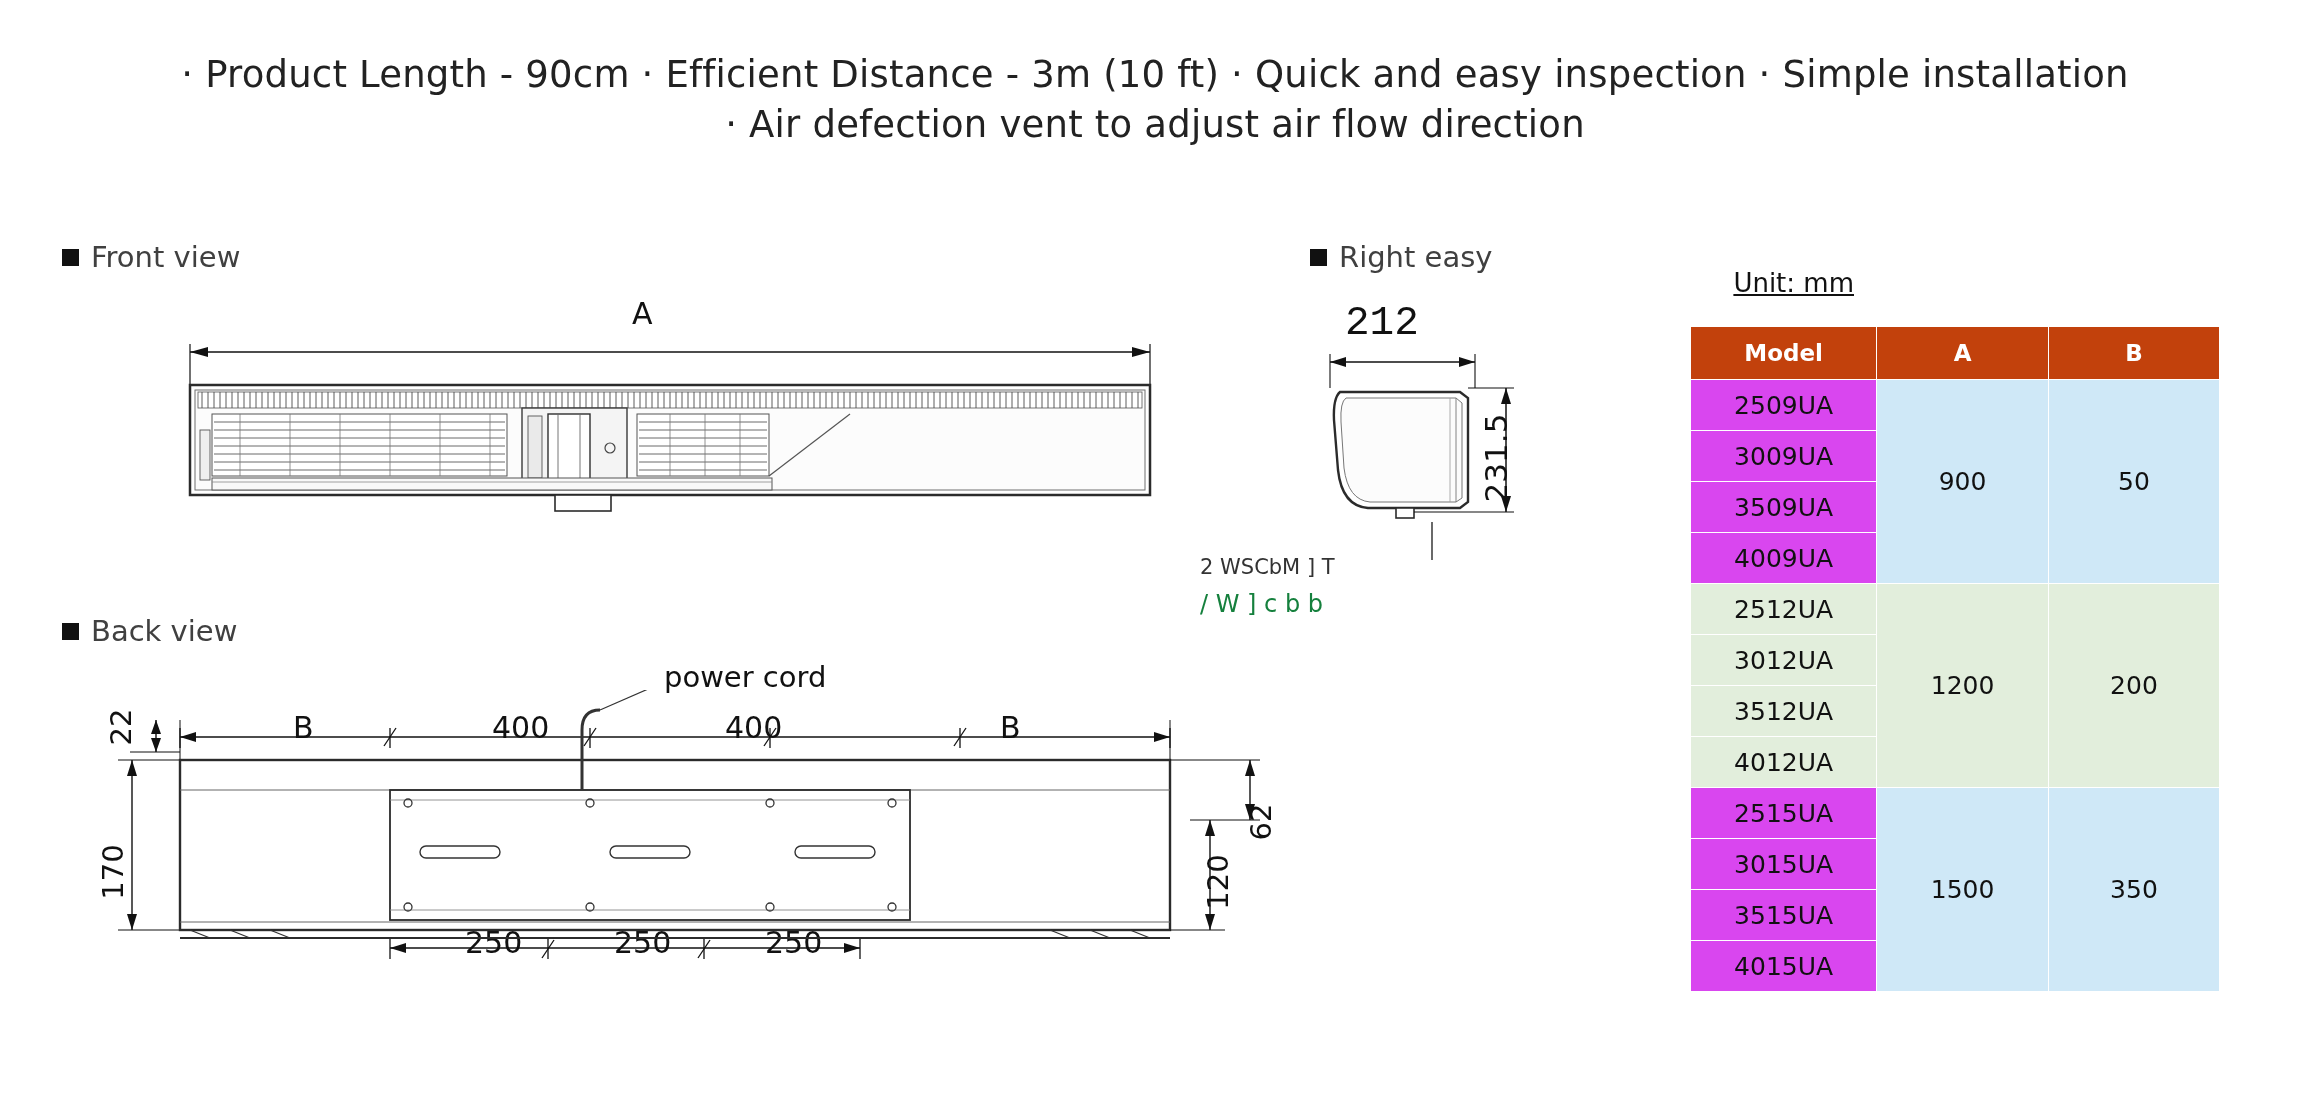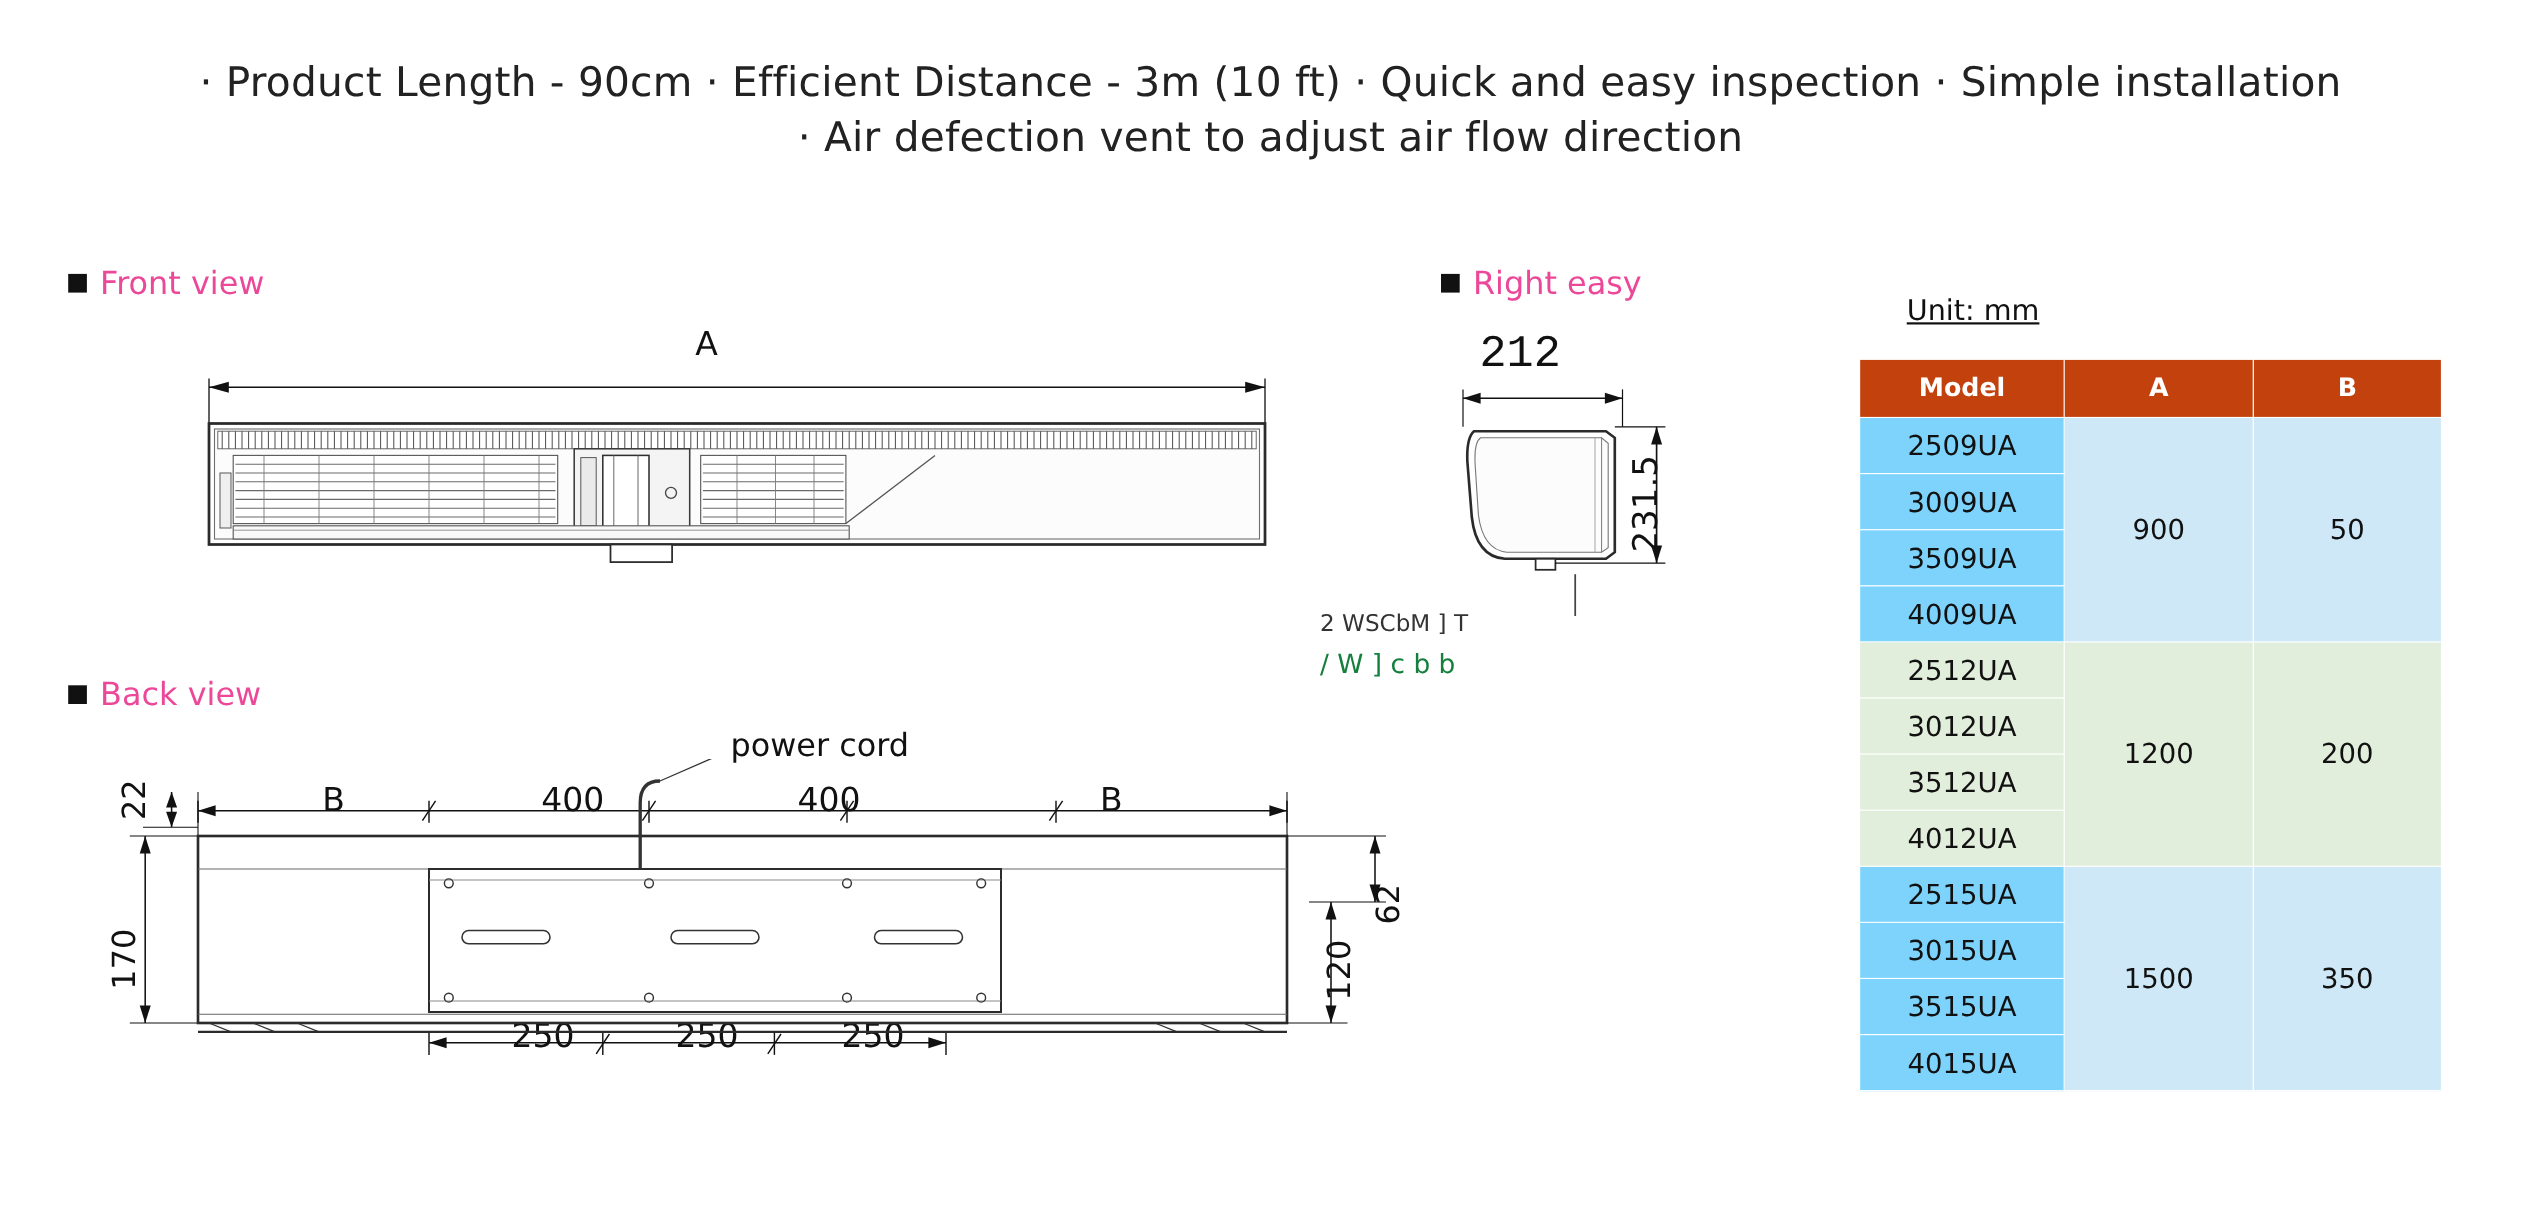--- a/index.html
+++ b/index.html
@@ -33,21 +33,21 @@
     color: #222;
     font-family: "DejaVu Sans", sans-serif;
     letter-spacing: 0.2px;
   }
 
   
   .sec-head {
     position: absolute;
     font-size: 29px;
     font-family: "DejaVu Sans", sans-serif;
-    color: #ec4899;
+    color: #404040;
     white-space: nowrap;
   }
   .sec-head .bullet {
     display: inline-block;
     width: 17px;
     height: 17px;
     background: #111;
     margin-right: 12px;
     vertical-align: 1px;
   }
@@ -97,21 +97,21 @@
   table.spec th.a-col { width: 172px; }
   table.spec th.b-col { width: 172px; }
   table.spec td {
     border: 1px solid #ffffff;
     text-align: center;
     font-size: 25px;
     color: #111;
     height: 50px;
     padding: 0;
   }
-  td.model-cell { background: #7dd3fc; }
+  td.model-cell { background: #d946ef; }
   td.val-cell   { background: #cfe8f7; }
   tr.grp-green td.model-cell { background: #e2eedc; }
   tr.grp-green td.val-cell   { background: #e2eedc; }
 </style>
 </head>
 <body>
 
 <div class="page">
 
   <div class="feature-text">· Product Length - 90cm · Efficient Distance - 3m (10 ft) · Quick and easy inspection · Simple installation · Air defection vent to adjust air flow direction</div>

